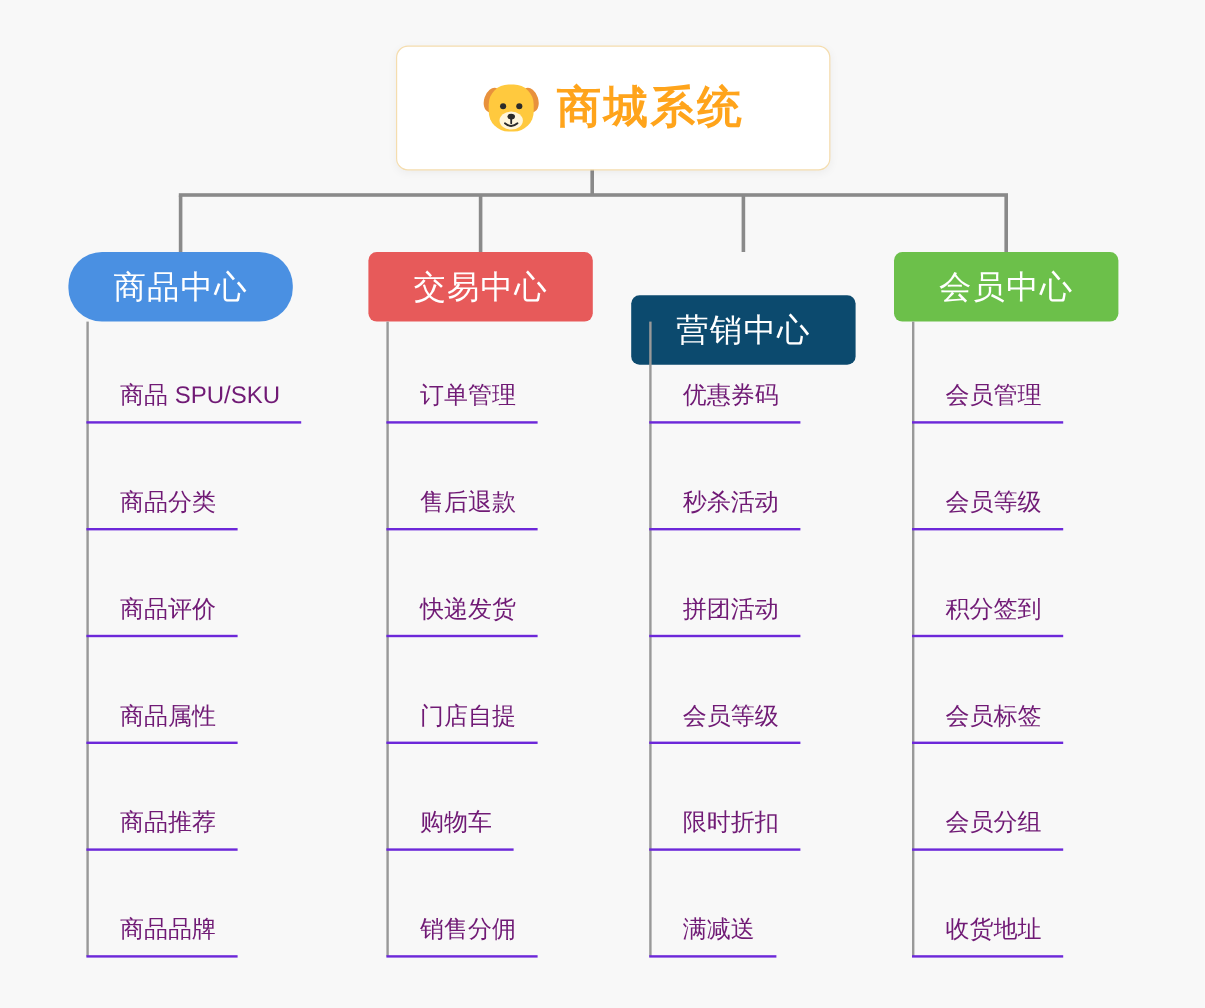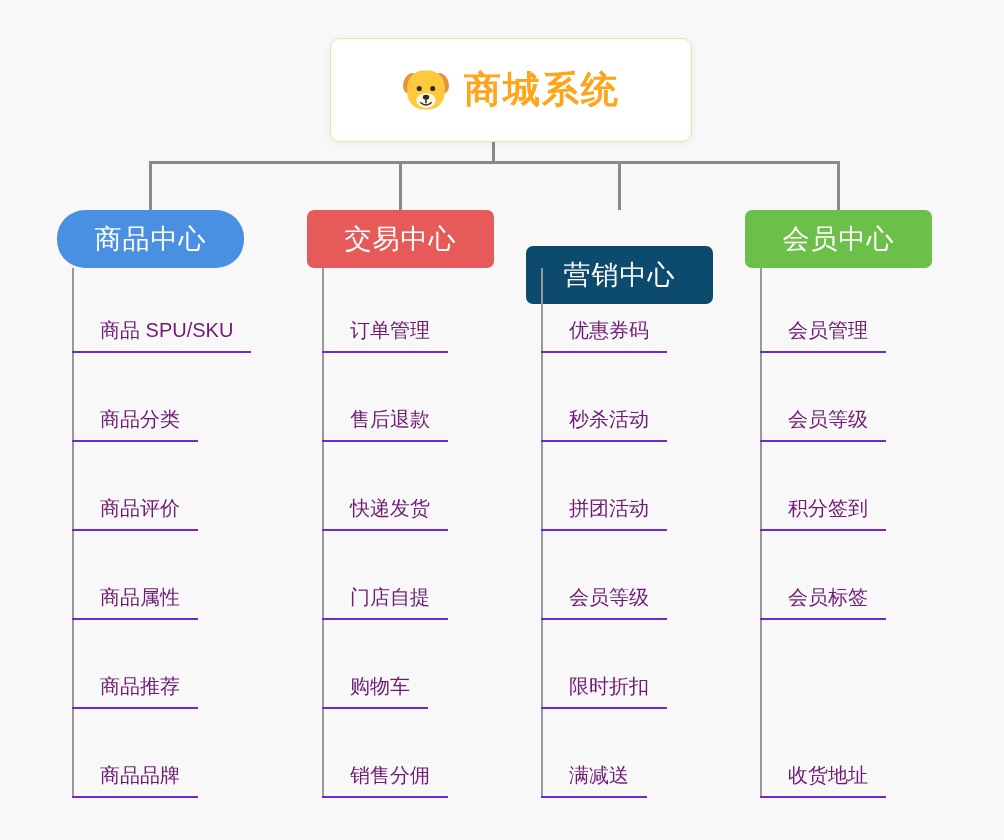--- a/index.html
+++ b/index.html
@@ -99,15 +99,16 @@
   <div class="child c3 r3">会员等级</div>
   <div class="child c3 r4">限时折扣</div>
   <div class="child c3 r5">满减送</div>
 
   <div class="branch-box b4">会员中心</div>
   <div class="spine s4"></div>
   <div class="child c4 r0">会员管理</div>
   <div class="child c4 r1">会员等级</div>
   <div class="child c4 r2">积分签到</div>
   <div class="child c4 r3">会员标签</div>
+  <div class="child c4 r4">会员分组</div>
   <div class="child c4 r5">收货地址</div>
 
 </div>
 
 </body></html>

